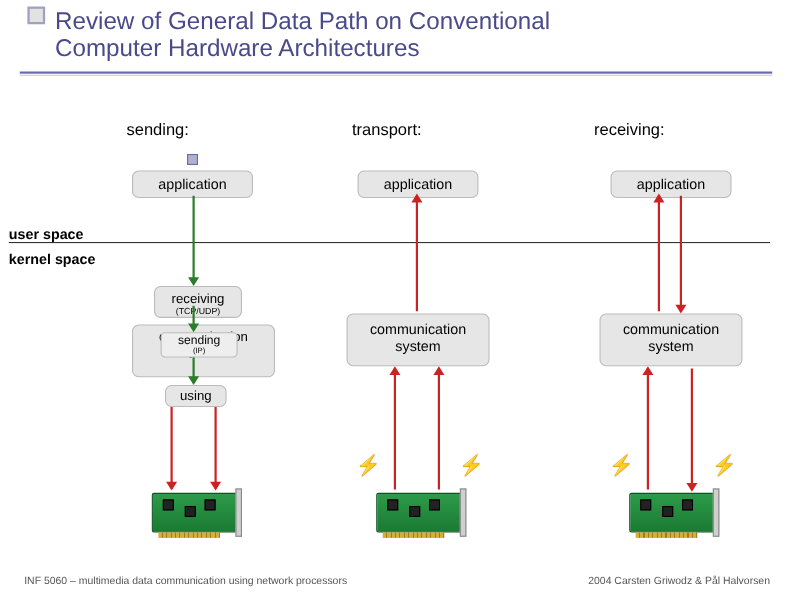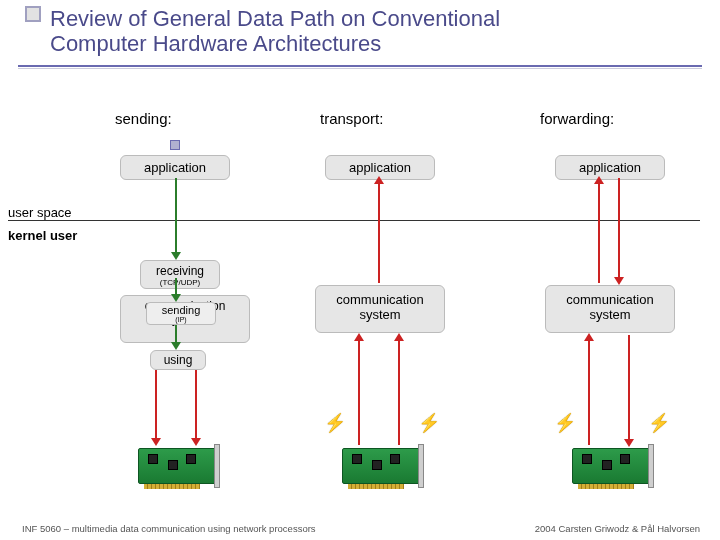--- a/index.html
+++ b/index.html
@@ -71,21 +71,21 @@
     width: 10px; height: 10px;
     background: #b0b0d0;
     border: 1px solid #6a6ab0;
   }
   .minisq1 { left: 170px; top: 140px; }
 
   .userspace-label {
     position: absolute;
     left: 8px; top: 205px;
     font-size: 13px;
-    font-weight: normal;
+    font-weight: bold;
   }
   .divider {
     position: absolute;
     left: 8px; top: 220px; right: 20px;
     height: 1px;
     background: #333;
   }
   .kernelspace-label {
     position: absolute;
     left: 8px; top: 228px;
@@ -266,32 +266,32 @@
 <div class="title-wrap">
   <div class="title-square"></div>
   <div class="title">Review of General Data Path on Conventional Computer Hardware Architectures</div>
 </div>
 <div class="title-underline"></div>
 <div class="title-underline2"></div>
 
 <div class="col-headers">
   <div class="ch ch1">sending:</div>
   <div class="ch ch2">transport:</div>
-  <div class="ch ch3">forwarding:</div>
+  <div class="ch ch3">receiving:</div>
 </div>
 
 <div class="minisq minisq1"></div>
 
 <div class="box app1">application</div>
 <div class="box app2">application</div>
 <div class="box app3">application</div>
 
 <div class="userspace-label">user space</div>
 <div class="divider"></div>
-<div class="kernelspace-label">kernel user</div>
+<div class="kernelspace-label">kernel space</div>
 
 <div class="box transport">
   <span>receiving</span>
   <span class="sublabel">(TCP/UDP)</span>
 </div>
 
 <div class="box commbox">communication system</div>
 <div class="network">
   <span>sending</span>
   <span class="nettiny">(IP)</span>

